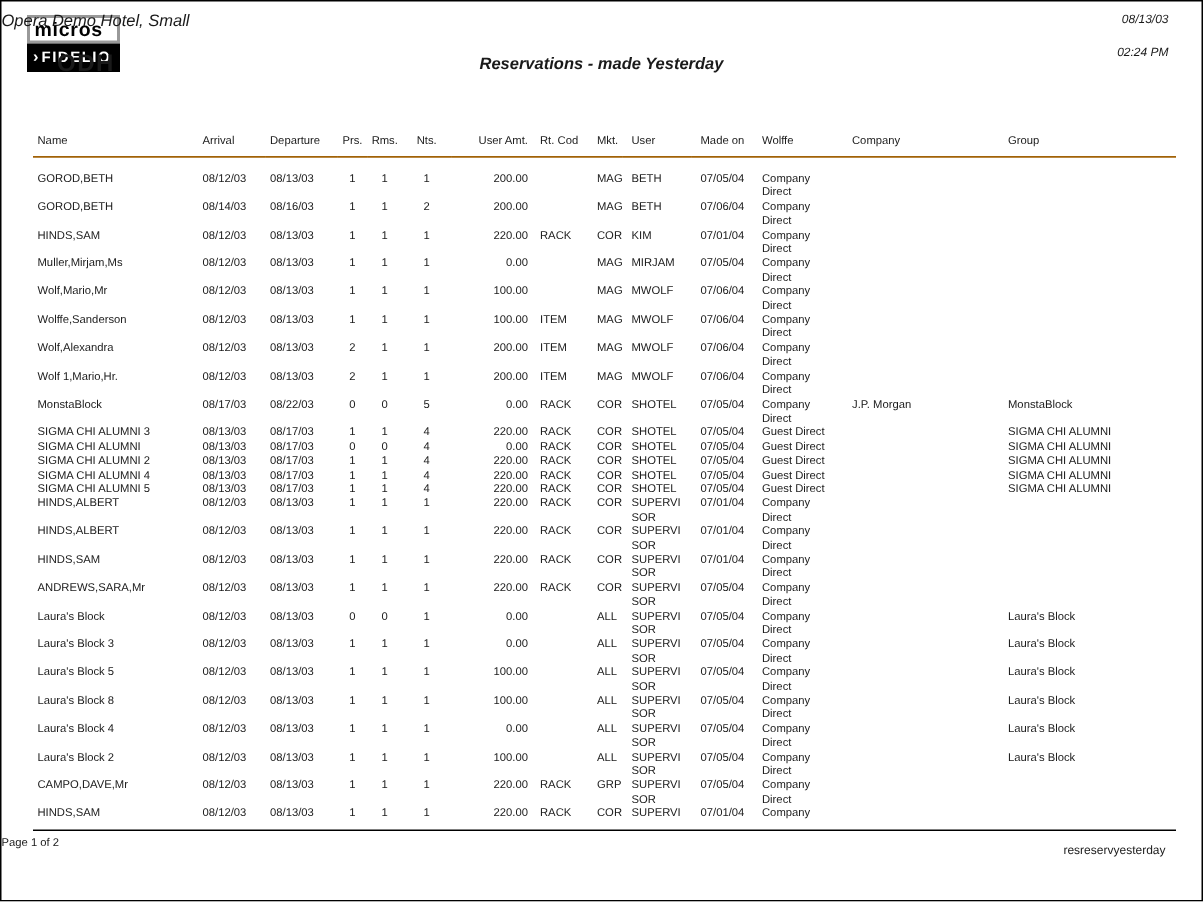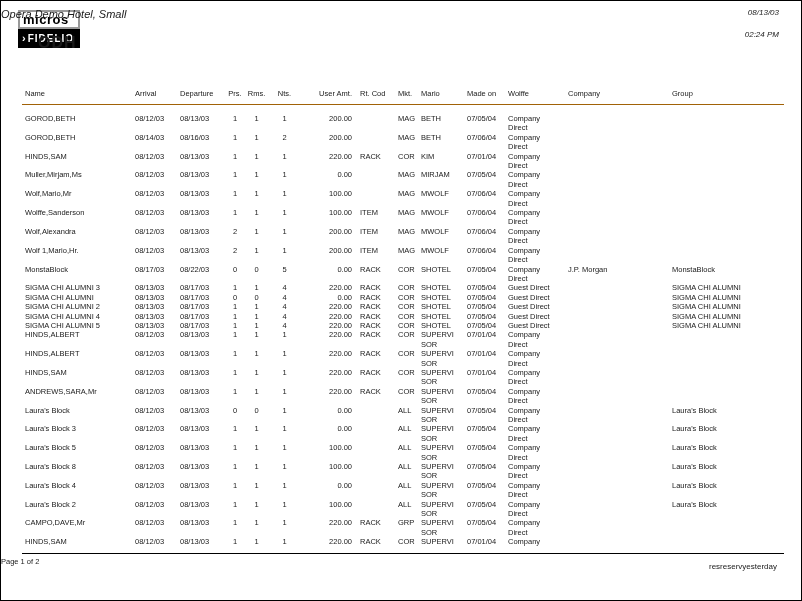--- a/index.html
+++ b/index.html
@@ -41,20 +41,21 @@
   <div class="logo">
     <span class="logo-micros">micros</span>
     <span class="logo-fidelio">
         <span class="logo-arrow">›</span>
         <span>FIDELIO</span>
       </span>
   </div>
   <div class="odh">ODH</div>
 
   <div class="hotel-name">Opera Demo Hotel, Small</div>
+  <div class="report-title">Reservations - made Yesterday</div>
 
   <div class="print-date">08/13/03</div>
   <div class="print-time">02:24 PM</div>
 
   <div class="report">
     <table>
       <colgroup>
         <col style="width:110px">
           <col style="width:45px">
           <col style="width:48px">
@@ -74,21 +75,21 @@
         <tr>
             <th class="al np">Name</th>
             <th class="al np">Arrival</th>
             <th class="al np">Departure</th>
             <th class="ac">Prs.</th>
             <th class="ac">Rms.</th>
             <th class="ac">Nts.</th>
             <th class="ar">User Amt.</th>
             <th class="al">Rt. Cod</th>
             <th class="al">Mkt.</th>
-            <th class="al">Mario</th>
+            <th class="al">User</th>
             <th class="al">Made on</th>
             <th class="al">Wolffe</th>
             <th class="al">Company</th>
             <th class="al">Group</th>
           </tr>
       </thead>
       <tbody>
           <tr>
             <td class="al np">
               <div class="l">GOROD,BETH</div>

